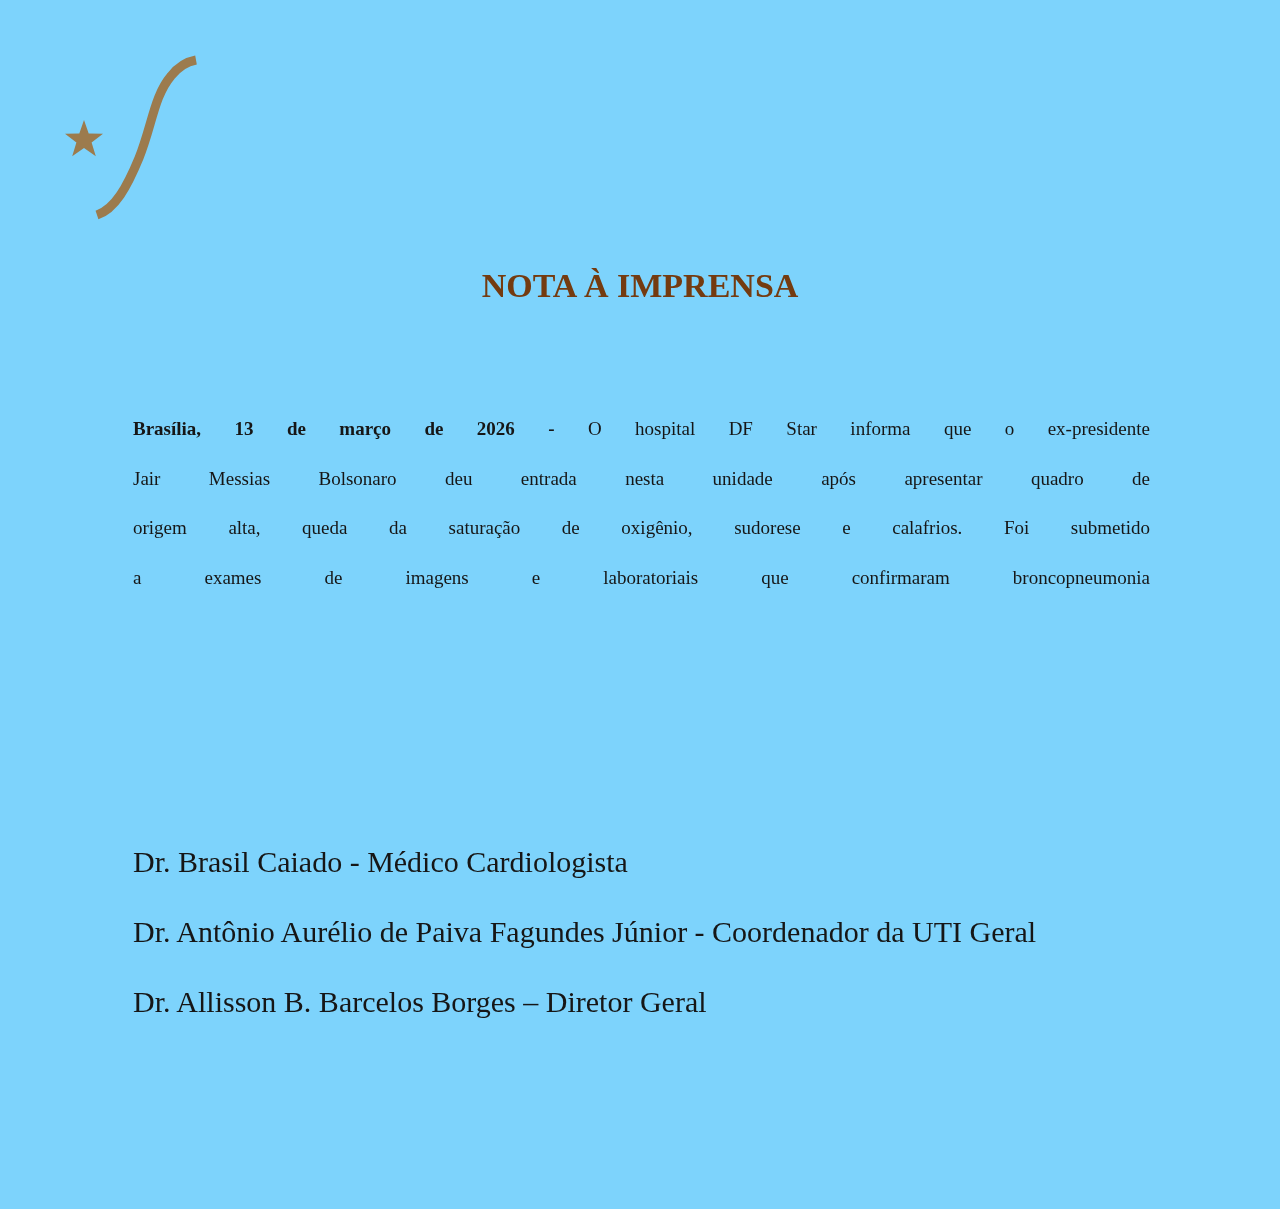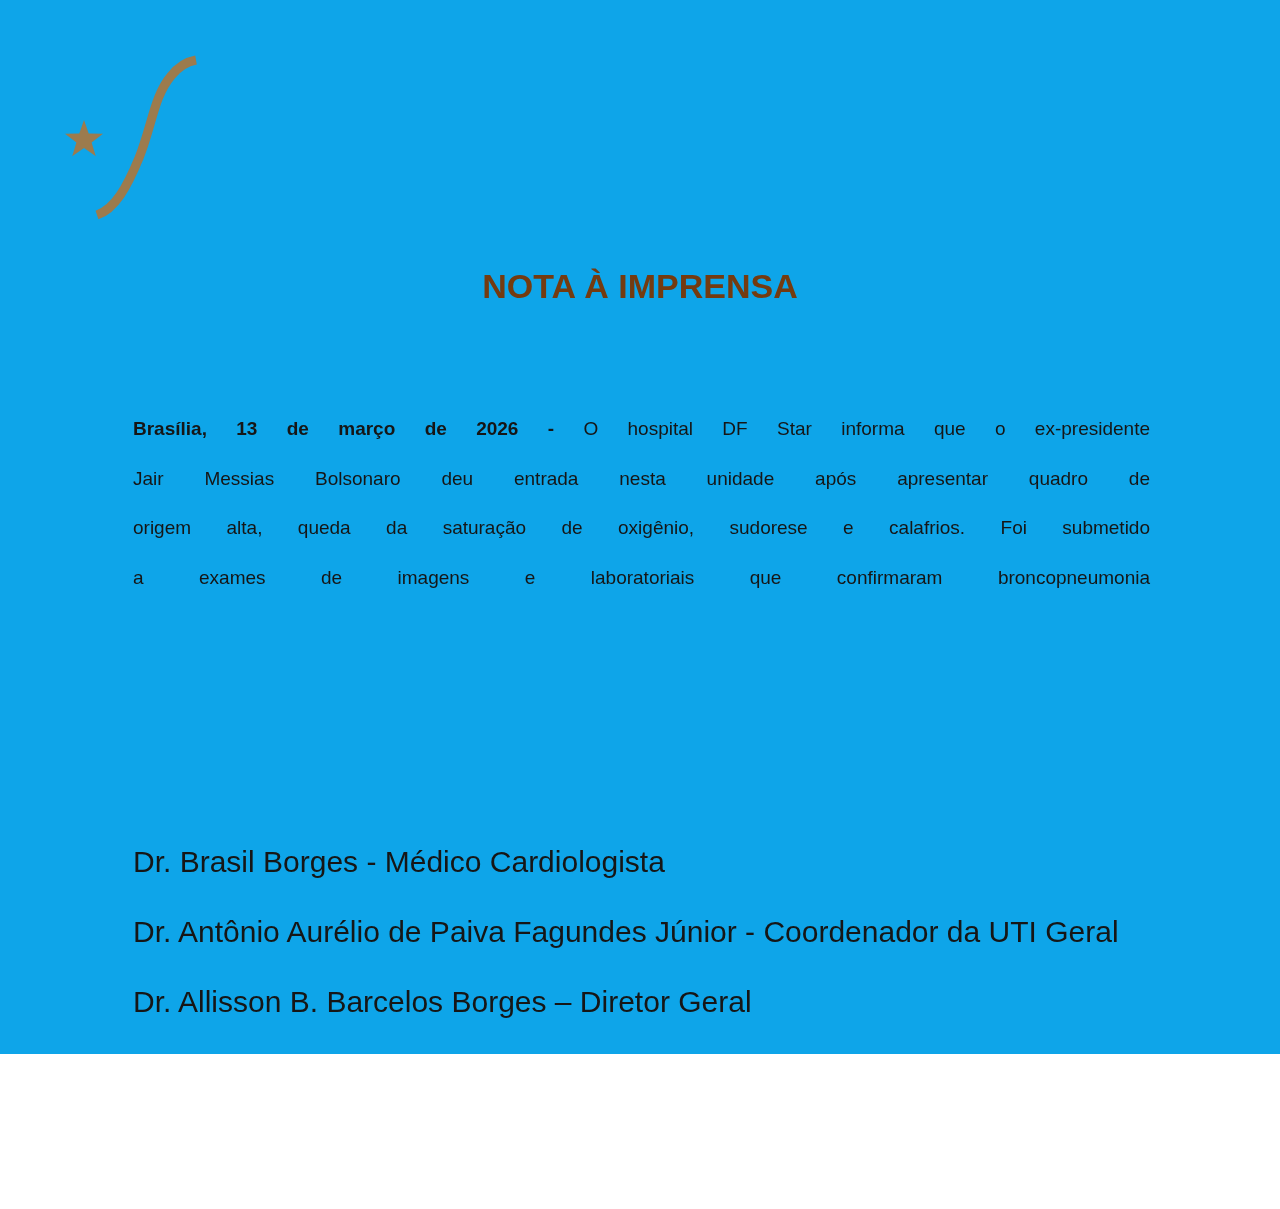--- a/index.html
+++ b/index.html
@@ -1,22 +1,22 @@
 <!DOCTYPE html>
 <html><head>
 <meta charset="utf-8">
 <style>
   * { margin: 0; padding: 0; box-sizing: border-box; }
   html, body { background: #ffffff; }
   .page {
     position: relative;
     width: 1280px;
-    height: 1054px;
-    background: #0ea5e9;
-    font-family: Liberation Sans, sans-serif;
+    height: 1209px;
+    background: #7dd3fc;
+    font-family: Liberation Serif, serif;
     overflow: hidden;
   }
   .logo {
     position: absolute;
     left: 55px;
     top: 50px;
     width: 150px;
     height: 172px;
   }
   .title {
@@ -75,18 +75,18 @@
   <div class="title">NOTA À IMPRENSA</div>
 
   <div class="body-block">
     <div class="body-line jl"><span class="lead-bold">Brasília, 13 de março de 2026 -</span> <span>O hospital DF Star informa que o ex-presidente</span></div>
     <div class="body-line jl">Jair Messias Bolsonaro deu entrada nesta unidade após apresentar quadro de</div>
     <div class="body-line jl">origem alta, queda da saturação de oxigênio, sudorese e calafrios. Foi submetido</div>
     <div class="body-line jl">a exames de imagens e laboratoriais que confirmaram broncopneumonia</div>
   </div>
 
   <div class="signatures">
-    <div class="sig">Dr. Brasil Borges - Médico Cardiologista</div>
+    <div class="sig">Dr. Brasil Caiado - Médico Cardiologista</div>
     <div class="sig">Dr. Antônio Aurélio de Paiva Fagundes Júnior - Coordenador da UTI Geral</div>
     <div class="sig">Dr. Allisson B. Barcelos Borges – Diretor Geral</div>
   </div>
 
 </div>
 
 </body></html>

